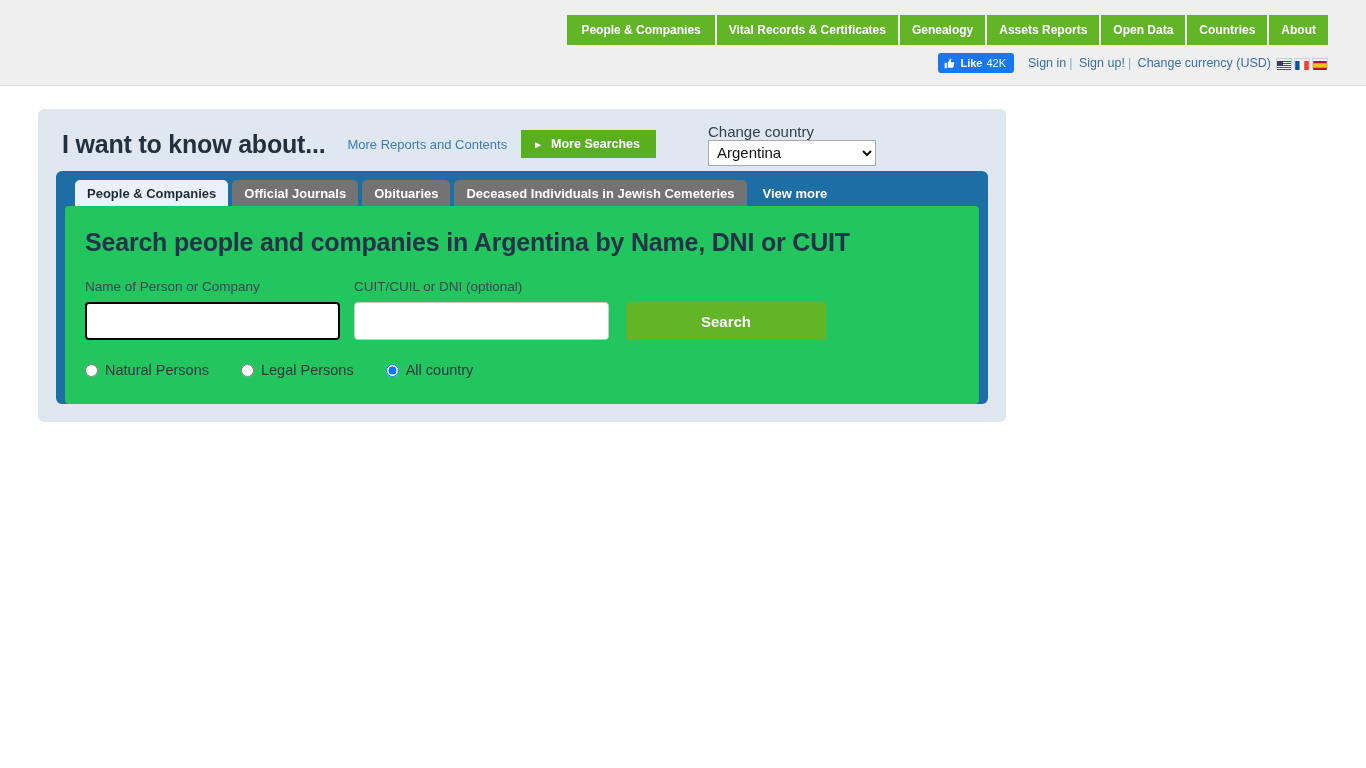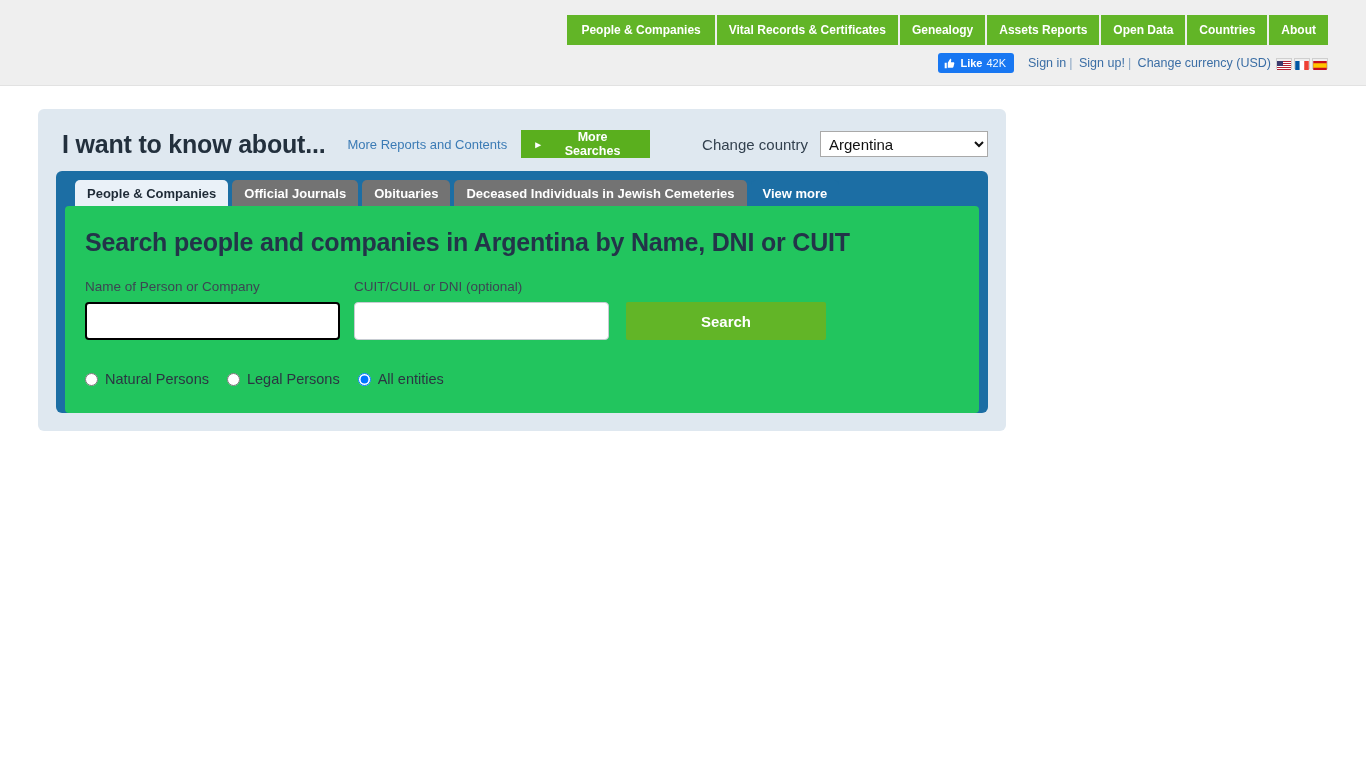--- a/index.html
+++ b/index.html
@@ -146,23 +146,23 @@
     height: 28px;
     padding: 0 16px 0 12px;
     display: inline-flex;
     align-items: center;
     cursor: pointer;
     font-family: "Liberation Sans", sans-serif;
   }
   .more-searches .caret { margin-right: 8px; font-size: 10px; }
   .country-wrap {
     display: flex;
-    align-items: center;
     margin-left: 52px;
     white-space: nowrap;
+    flex-direction: column;
   }
   .country-label {
     font-size: 15px;
     color: #33414f;
     margin-right: 12px;
   }
   .country-select {
     width: 168px;
     height: 26px;
     font-size: 15px;
@@ -254,22 +254,22 @@
     font-size: 15px;
     font-weight: bold;
     border: none;
     border-radius: 2px;
     cursor: pointer;
     font-family: "Liberation Sans", sans-serif;
   }
   .radio-row {
     display: flex;
     align-items: flex-start;
-    margin-top: 31px;
-    gap: 0;
+    margin-top: 22px;
+    gap: 14px;
   }
   .radio-item {
     display: flex;
     align-items: center;
     margin-right: 18px;
     font-size: 14.5px;
     color: #2b3642;
     cursor: pointer;
   }
   .radio-item input {
@@ -381,18 +381,18 @@
         <label class="radio-item">
           <input type="radio" name="entity" style="">
           <span>Natural Persons</span>
         </label>
         <label class="radio-item">
           <input type="radio" name="entity" style="">
           <span>Legal Persons</span>
         </label>
         <label class="radio-item">
           <input type="radio" name="entity" checked="" style="">
-          <span>All entities</span>
+          <span>All country</span>
         </label>
       </div>
     </div>
   </div>
 </div>
 
 </body></html>

